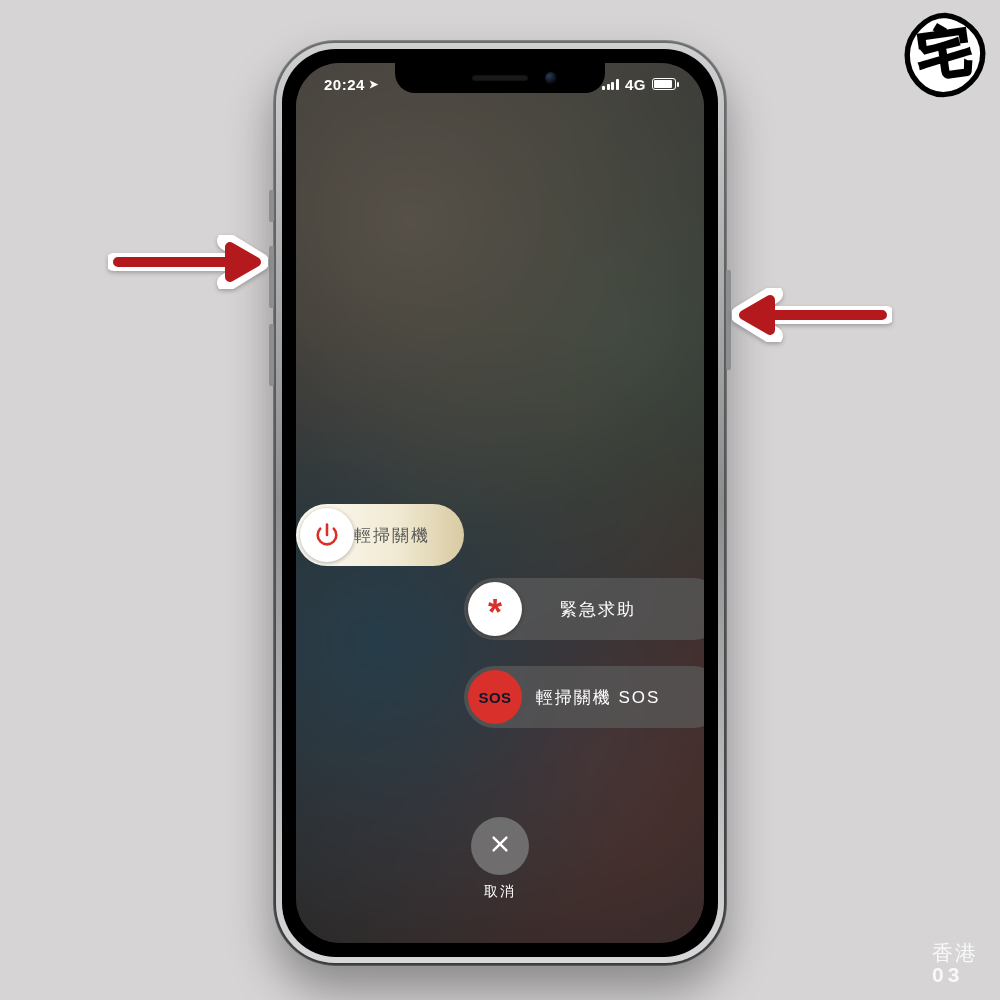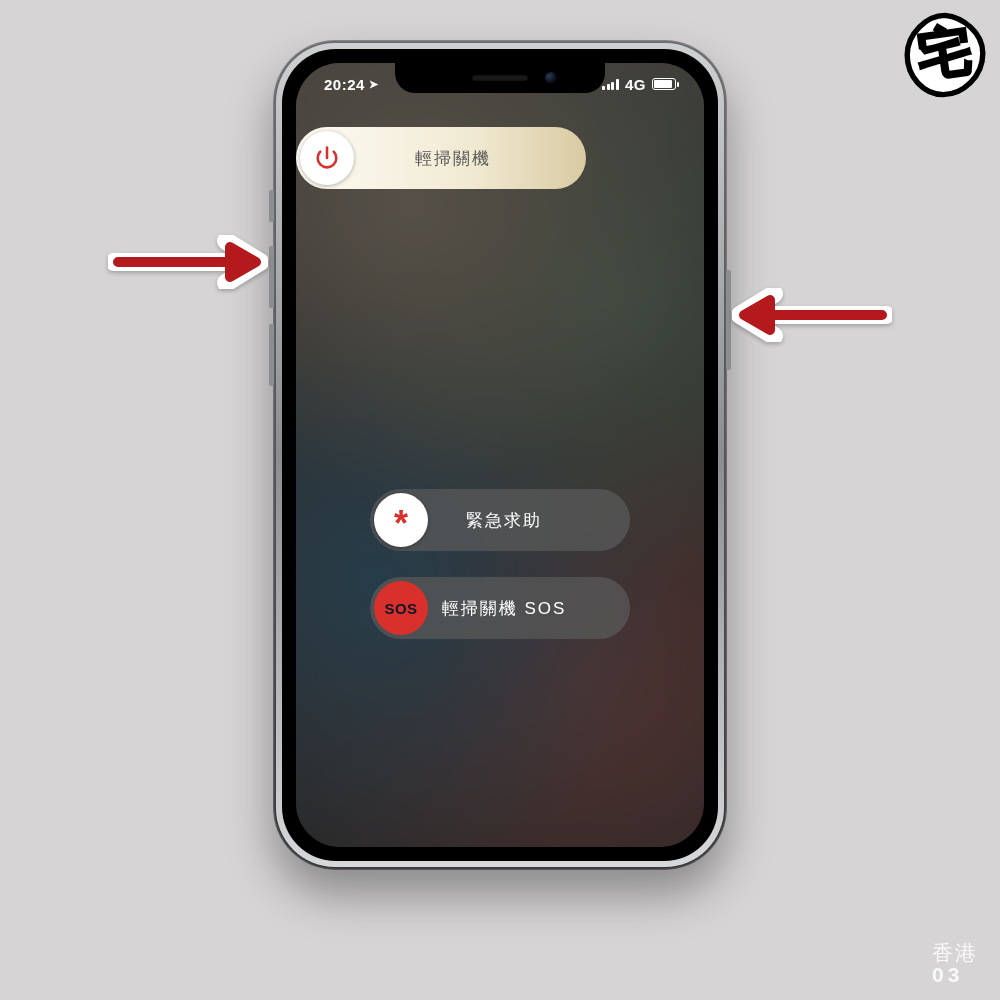--- a/index.html
+++ b/index.html
@@ -31,21 +31,21 @@
     letter-spacing: 2px;
     z-index: 2;
     font-weight: 400;
   }
   .watermark .l2 { font-weight: 700; letter-spacing: 4px; }
 
   
   .phone {
     position: absolute;
     left: 273px; top: 40px;
-    width: 454px; height: 830px;
+    width: 454px; height: 926px;
     border-radius: 62px;
     background: linear-gradient(180deg,#6c6c6e,#3a3a3c);
     box-shadow: 0 25px 45px rgba(0,0,0,.35), inset 0 0 2px rgba(255,255,255,.6);
     z-index: 10;
   }
   .phone::before{ 
     content:"";
     position:absolute; inset:3px;
     border-radius:59px;
     background:linear-gradient(180deg,#cfd0d2,#8c8d8f 50%,#d7d8da);
@@ -126,21 +126,21 @@
     width:24px; height:12px; border:1.5px solid #fff; border-radius:3px;
     position:relative;
   }
   .battery::after{ content:""; position:absolute; right:-4px; top:3px; width:2px; height:5px; background:#fff; border-radius:1px;}
   .battery i{ position:absolute; left:1px; top:1px; bottom:1px; width:80%; background:#fff; border-radius:1px;}
   .arrow-up{ font-size:11px; }
 
   
   .content{
     position:absolute; inset:0;
-    display:flex; flex-direction:column; 
+    display:flex; flex-direction:row; align-items:center;
   }
 
   .slider{
     height:62px; border-radius:40px;
     display:flex; align-items:center;
     padding:0 4px;
     position:relative;
   }
   .slider .knob{
     width:54px; height:54px; border-radius:50%;
@@ -283,20 +283,30 @@
           </div>
 
           <div class="slider dark sos">
             <span class="knob">
               <span class="sos-text">SOS</span>
             </span>
             <span class="label">輕掃關機 SOS</span>
           </div>
         </div>
 
+        <div class="cancel-wrap">
+          <div class="cancel-btn">
+            <span>
+              <svg viewBox="0 0 24 24" fill="none" stroke="#fff" stroke-width="2.6" stroke-linecap="round">
+                <path d="M5 5l14 14M19 5L5 19"></path>
+              </svg>
+            </span>
+          </div>
+          <span class="cancel-label">取消</span>
+        </div>
       </div>
 
     </div>
   </div>
 </div>
 
 <div class="watermark">
   <div>香港</div>
   <div class="l2">03</div>
 </div>

